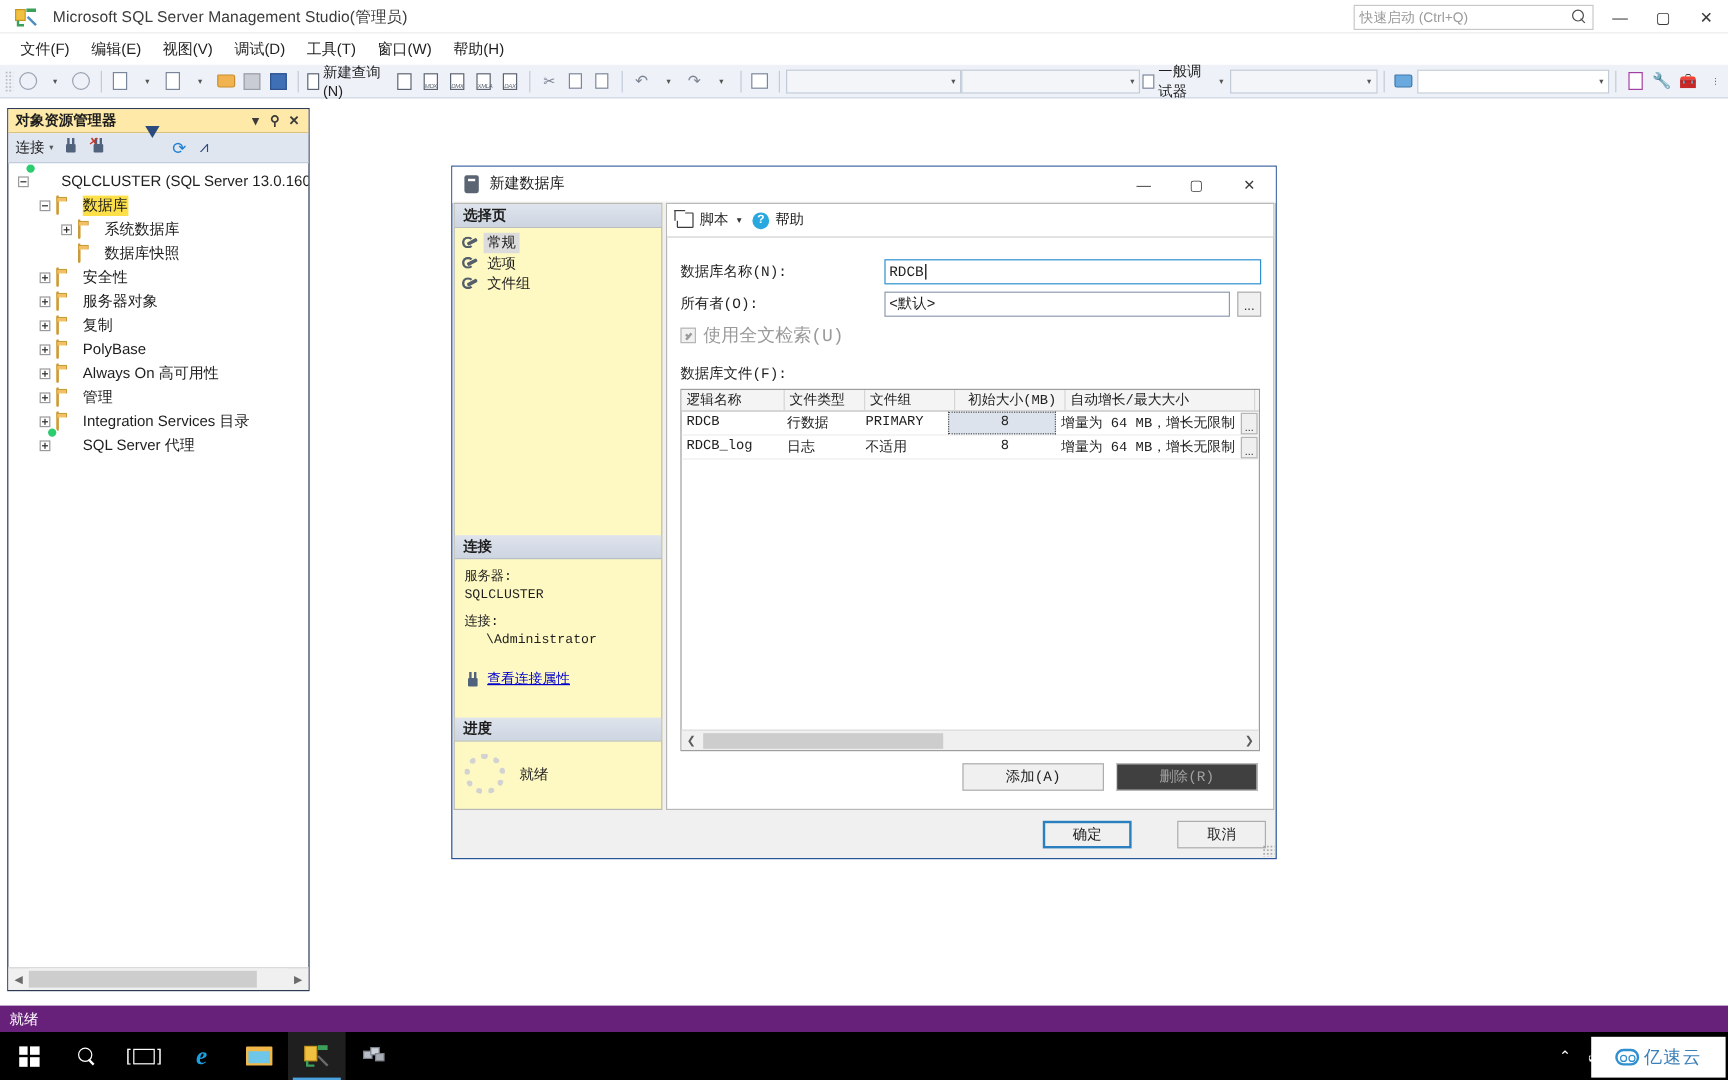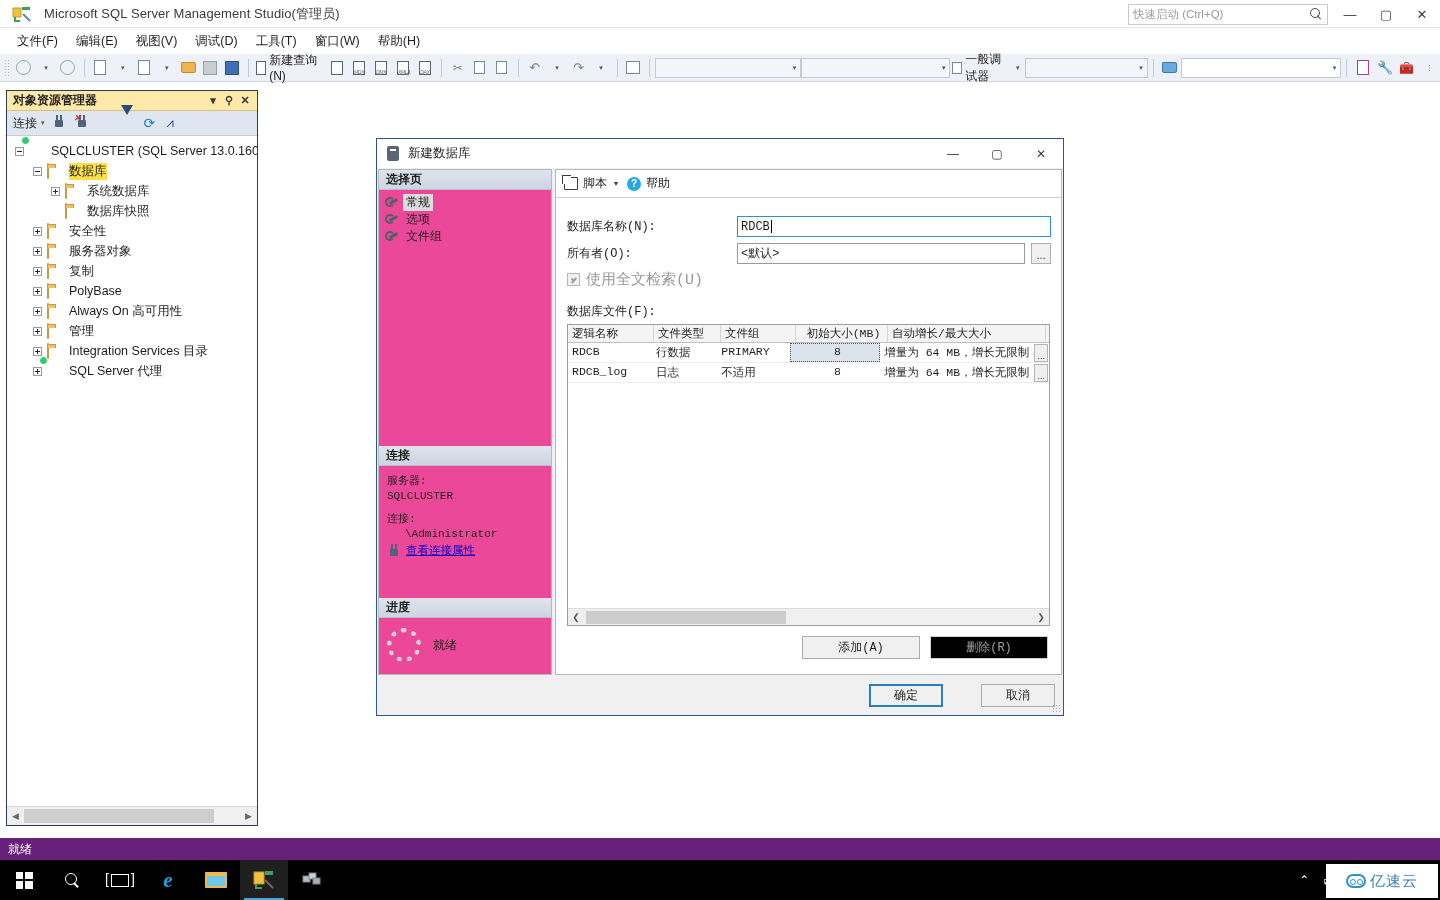--- a/index.html
+++ b/index.html
@@ -186,40 +186,40 @@
   .dlg-ticon { width:12px; height:15px; margin-left:10px; background:#5b6472; border-radius:2px; position:relative;}
   .dlg-ticon::after{content:"";position:absolute;left:3px;top:3px;width:6px;height:2px;background:#fff;}
   .dlg-ttext { margin-left:9px; font-size:12.5px; color:#1e1e1e; }
   .dlg-wbtns { margin-left:auto; display:flex; height:30px; }
   .dlg-wbtn { width:44px; display:flex; align-items:center; justify-content:center; font-size:12px; color:#3b3b3b; }
 
   .dlg-body { position:absolute; left:0; top:30px; right:0; bottom:0; }
 
   .dlg-left {
     position:absolute; left:1px; top:0; width:174px; bottom:40px;
-    background:#ec4899; border:1px solid #b8b8b8;
+    background:#fef9c3; border:1px solid #b8b8b8;
   }
   .sect-hdr {
     height:20px; background:linear-gradient(#dfe4ec,#cdd5e2);
     display:flex; align-items:center; padding-left:7px;
     font-size:12px; font-weight:bold; color:#1e1e1e;
     border-bottom:1px solid #b6bdc9;
   }
   .pagelist { padding:4px 0 0 6px; }
   .pageitem { display:flex; align-items:center; height:17px; font-size:12px; color:#1e1e1e; }
   .wrench { width:14px;height:13px;margin-right:4px; position:relative;}
   .wrench::before{content:"";position:absolute;left:4px;top:4px;width:9px;height:3px;background:#555e6b;transform:rotate(-28deg);border-radius:1px;}
   .wrench::after{content:"";position:absolute;left:0px;top:1px;width:6px;height:6px;border:2px solid #555e6b;border-radius:50%;border-right-color:transparent;}
   .pageitem .pl { padding:0 3px; }
   .pageitem .pl.selected { background:#dcdcdc; }
 
   .conn-sect { position:absolute; left:0; right:0; top:276px; bottom:0; }
   .conn-body { padding:8px 8px 0 8px; font-family:"Liberation Mono", monospace; font-size:11px; color:#1e1e1e; line-height:1.35; }
   .conn-body .indent { padding-left:18px; }
-  .conn-link { display:flex; align-items:center; gap:5px; margin-top:2px; }
+  .conn-link { display:flex; align-items:center; gap:5px; margin-top:18px; }
   .conn-link a { color:#0000cd; text-decoration:underline; font-size:11.5px; font-family:"Liberation Sans",sans-serif;}
   .prog-sect { position:absolute; left:0; right:0; top:428px; bottom:0; }
   .prog-body { display:flex; align-items:center; padding:10px 0 0 8px; gap:12px; }
   .spinner { width:34px;height:34px;border-radius:50%;
              border:5px dotted #d2d2d2; }
   .prog-text { font-size:12px; color:#1e1e1e; }
 
   .dlg-right {
     position:absolute; left:178px; top:0; right:1px; bottom:40px;
     background:#ffffff; border:1px solid #b8b8b8;
@@ -274,21 +274,21 @@
   .ghs-arrow { width:16px; text-align:center; font-size:9px; color:#5b5b5b; }
   .ghs-track { flex:1; position:relative; height:100%; }
   .ghs-thumb { position:absolute; left:2px; top:2px; height:13px; width:200px; background:#cdcdcd; }
 
   .addrow { display:flex; justify-content:flex-end; gap:10px; padding:10px 13px 0 0; }
   .btn {
     width:118px; height:23px; border:1px solid #adadad; background:#f0f0f0;
     font-size:12px; color:#1e1e1e; display:flex; align-items:center; justify-content:center;
     font-family:"Liberation Mono", monospace;
   }
-  .btn.disabled { color:#a0a0a0; background:#000000; border-color:#cfcfcf;}
+  .btn.disabled { color:#a0a0a0; background:#404040; border-color:#cfcfcf;}
   .dlg-footer { position:absolute; left:0; right:0; bottom:0; height:40px; display:flex; align-items:center; justify-content:flex-end; padding-right:8px; gap:10px;}
   .btn.ok { width:74px; border:2px solid #2a7fbe; background:#f0f0f0; }
   .btn.cancel { width:74px;margin-left:28px; }
   .dlg-resizer { position:absolute; right:1px; bottom:1px; width:10px; height:10px; opacity:.5;
      background-image: radial-gradient(#6b6b6b 0.8px, transparent 0.9px); background-size:3px 3px;}
 </style>
 </head>
 <body>
 
 <div id="app">

